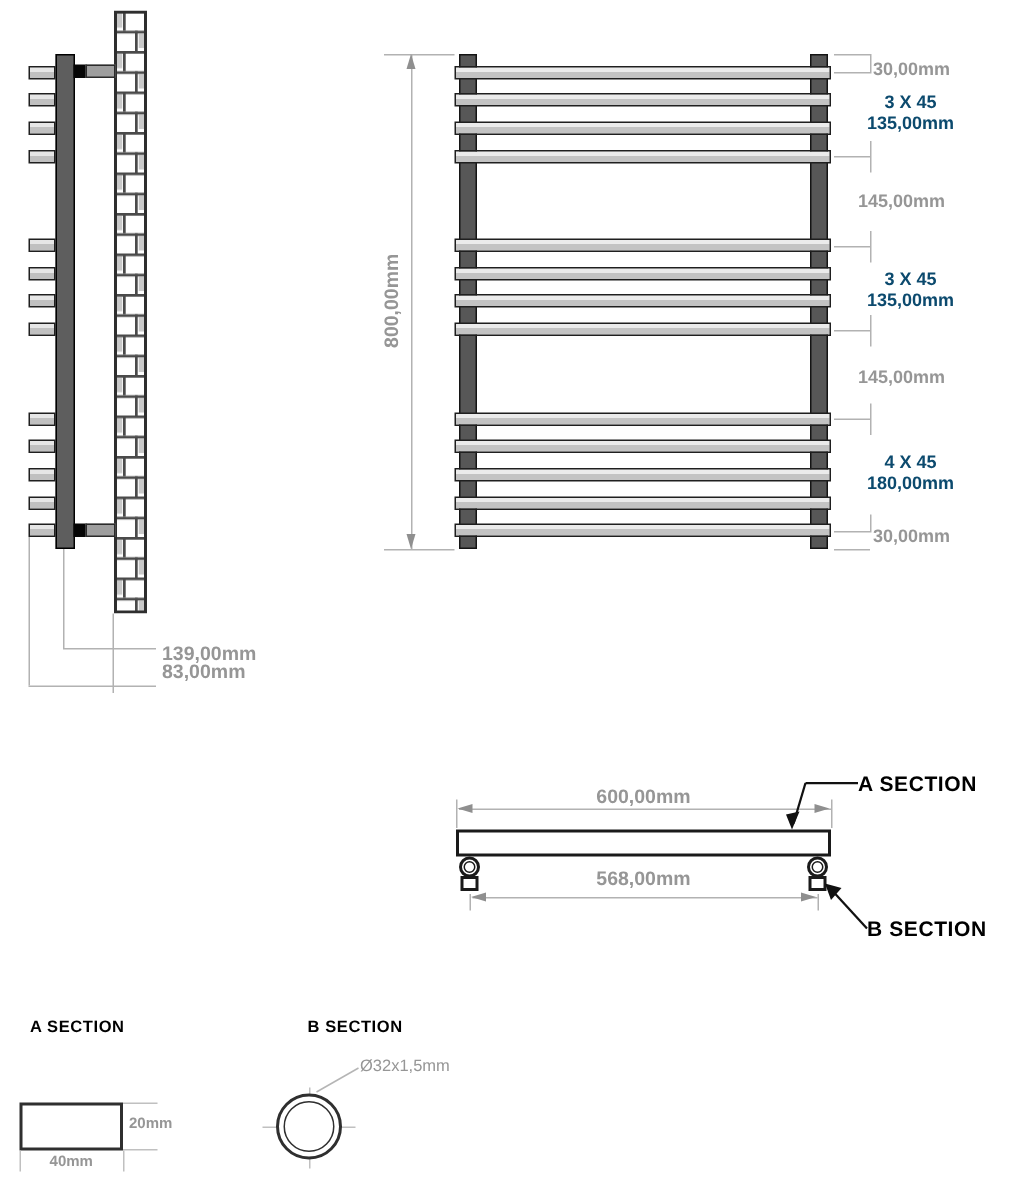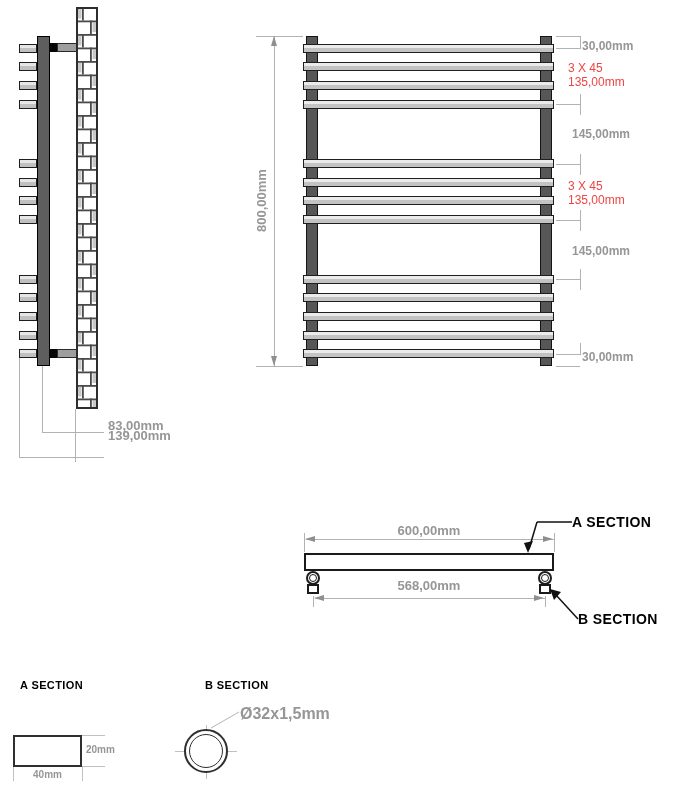--- a/index.html
+++ b/index.html
@@ -7,21 +7,21 @@
   .canvas {
     position:relative; width:687px; height:792px; background:#ffffff;
     font-family:"Liberation Sans", sans-serif; overflow:hidden;
   }
   .abs { position:absolute; }
   
   .hline { position:absolute; height:1px; background:#b2b2b2; }
   .vline { position:absolute; width:1px; background:#b2b2b2; }
   .dimtext { position:absolute; font-weight:bold; color:#969696; font-size:12px; white-space:nowrap; }
   .dimtext-lg { position:absolute; font-weight:bold; color:#969696; font-size:13px; white-space:nowrap; }
-  .dimblock { position:absolute; font-weight:normal; color:#ef4444; font-size:12px; text-align:left; line-height:14px; white-space:nowrap; }
+  .dimblock { position:absolute; font-weight:bold; color:#0c4a6e; font-size:12px; text-align:center; line-height:14px; white-space:nowrap; }
   .sectitle { position:absolute; font-weight:bold; color:#000; font-size:11px; letter-spacing:0.4px; white-space:nowrap; }
   .callout { position:absolute; font-weight:bold; color:#000; font-size:14px; letter-spacing:0.4px; white-space:nowrap; }
   
   .post { position:absolute; width:12px; background:#575757; border:1px solid #141414; }
   .rung-f { position:absolute; left:303px; width:251px; height:9px; border:1px solid #1f1f1f;
             background:linear-gradient(to bottom,#ebebeb 0 40%, #c3c3c3 40%); }
   .rung-s { position:absolute; left:19px; width:18px; height:9px; border:1px solid #1f1f1f;
             background:linear-gradient(to bottom,#e6e6e6 0 40%, #c0c0c0 40%); }
   .pipe { position:absolute; left:37px; top:36px; width:13px; height:330px; background:#5e5e5e; border:1px solid #000; }
   .bracket-black { position:absolute; width:9px; height:9px; background:#050505; }
@@ -86,21 +86,21 @@
     <div class="rung-s" style="top:312px;"></div>
     <div class="rung-s" style="top:331px;"></div>
     <div class="rung-s" style="top:349px;"></div>
   </div>
 
   <div class="vline" style="left:42px;top:366px;height:66px;"></div>
   <div class="vline" style="left:19px;top:358px;height:99px;"></div>
   <div class="vline" style="left:75px;top:409px;height:53px;"></div>
   <div class="hline" style="left:42px;top:432px;width:62px;"></div>
   <div class="hline" style="left:19px;top:457px;width:85px;"></div>
-  <div class="dimtext-lg" style="left:108px;top:418px;">83,00mm</div>
+  <div class="dimtext-lg" style="left:108px;top:440px;">83,00mm</div>
   <div class="dimtext-lg" style="left:108px;top:428px;">139,00mm</div>
 
   <div class="abs" style="left:240px;top:25px;width:420px;height:350px;"></div>
   <div class="post" style="left:306px;top:36px;height:330px;"></div>
   <div class="post" style="left:540px;top:36px;height:330px;"></div>
 
   <div class="rung-f" style="top:44px;"></div>
   <div class="rung-f" style="top:62px;"></div>
   <div class="rung-f" style="top:81px;"></div>
   <div class="rung-f" style="top:100px;"></div>
@@ -140,20 +140,24 @@
   <div class="dimblock" style="left:568px;top:61px;width:78px;">
     <div>3 X 45</div>
     <div>135,00mm</div>
   </div>
   <div class="dimtext" style="left:572px;top:127px;">145,00mm</div>
   <div class="dimblock" style="left:568px;top:179px;width:78px;">
     <div>3 X 45</div>
     <div>135,00mm</div>
   </div>
   <div class="dimtext" style="left:572px;top:244px;">145,00mm</div>
+  <div class="dimblock" style="left:568px;top:301px;width:78px;">
+    <div>4 X 45</div>
+    <div>180,00mm</div>
+  </div>
   <div class="dimtext" style="left:582px;top:350px;">30,00mm</div>
 
   <div class="bar"></div>
   <div class="foot-square" style="left:307px;top:584px;"></div>
   <div class="foot-square" style="left:539px;top:584px;"></div>
   <div class="pipe-circle-outer" style="left:306px;top:571px;"></div>
   <div class="pipe-circle-inner" style="left:309px;top:574px;"></div>
   <div class="pipe-circle-outer" style="left:538px;top:571px;"></div>
   <div class="pipe-circle-inner" style="left:541px;top:574px;"></div>
 
@@ -193,15 +197,15 @@
   <div class="dimtext" style="left:13px;top:769px;width:69px;text-align:center;font-size:10px;">40mm</div>
 
   <div class="sectitle" style="left:205px;top:679px;">B SECTION</div>
   <div class="hline thin" style="left:175px;top:751px;width:62px;"></div>
   <div class="vline thin" style="left:206px;top:725px;height:54px;"></div>
   <div class="secB-outer"></div>
   <div class="secB-inner"></div>
   <svg class="abs" style="left:206px;top:704px;" width="36" height="28">
     <line x1="5" y1="24" x2="33" y2="8" stroke="#b5b5b5" stroke-width="1"></line>
   </svg>
-  <div class="dimtext" style="left:240px;top:705px;font-weight:bold;font-size:16px;">Ø32x1,5mm</div>
+  <div class="dimtext" style="left:240px;top:705px;font-weight:normal;font-size:11px;">Ø32x1,5mm</div>
 
 </div>
 
 </body></html>

